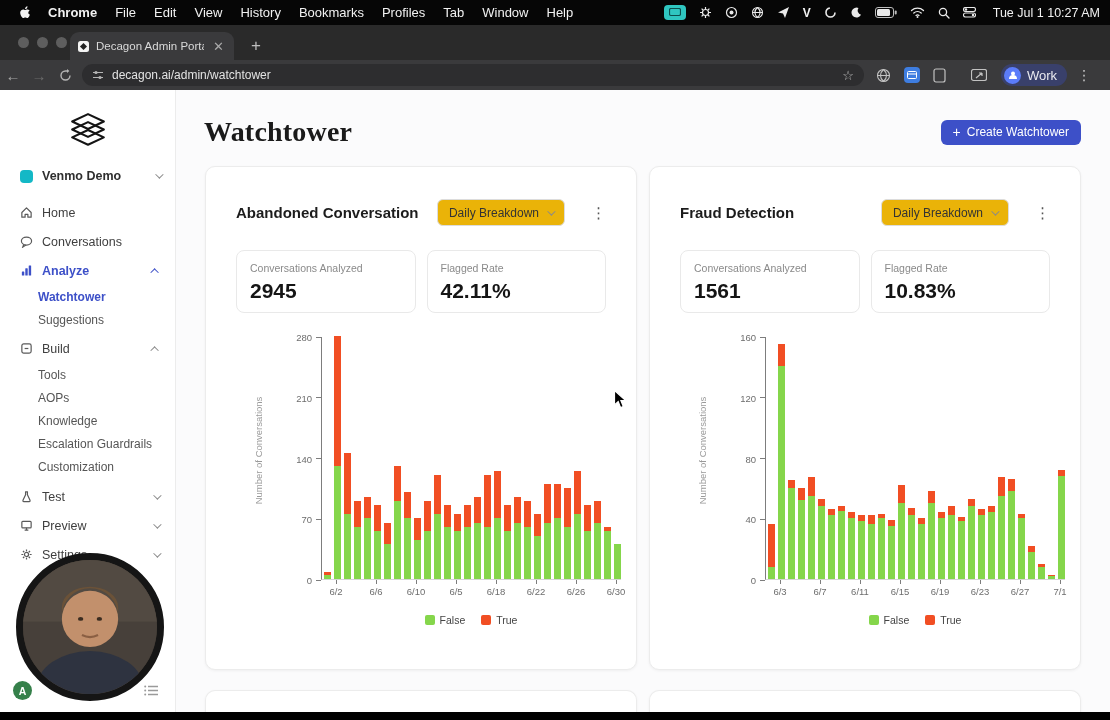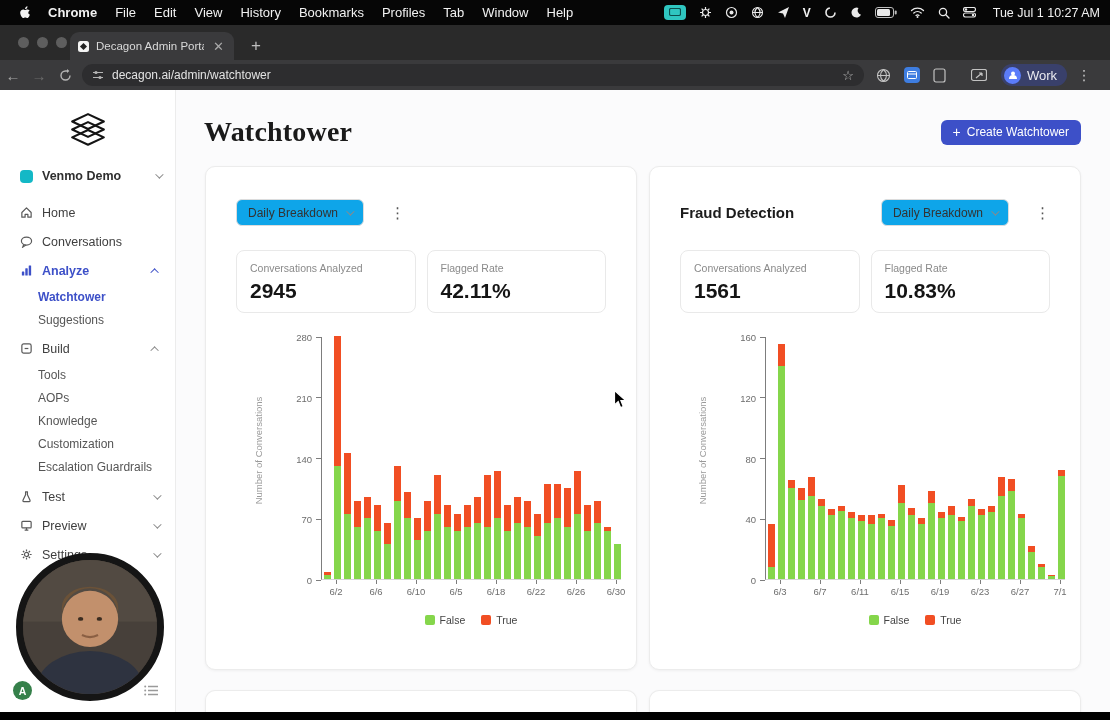--- a/index.html
+++ b/index.html
@@ -79,21 +79,21 @@
   .create-btn { background:#3d50c8; color:#fff; border:none; border-radius:6px; height:25px; padding:0 12px;
     font-size:12px; display:flex; align-items:center; gap:6px; font-family:"Liberation Sans", sans-serif; }
   .create-btn .plus { font-size:14px; line-height:1; }
 
   .cards-row { position:absolute; left:29px; top:76px; display:flex; gap:12px; }
   .card { width:432px; height:504px; background:#fff; border:1px solid #ececec; border-radius:10px;
     box-shadow:0 1px 3px rgba(0,0,0,0.05); padding:0 30px; position:relative; }
   .card-head { margin-top:32px; display:flex; align-items:center; }
   .card-title { font-size:15px; font-weight:bold; color:#1c1c1c; flex:1; }
   .breakdown { border:1px solid #dcdcdc; border-radius:6px; height:27px; padding:0 11px; display:flex; align-items:center; gap:8px;
-    font-size:12px; color:#333; background:#0ea5e9; }
+    font-size:12px; color:#333; background:#eab308; }
   .dots { color:#555; font-size:15px; margin-left:26px; letter-spacing:0; line-height:1; }
   .stats-row { margin-top:24px; display:flex; gap:11px; }
   .statbox { width:180px; height:63px; border:1px solid #e9e9e9; border-radius:8px; padding:11px 13px; }
   .stat-label { font-size:10.5px; color:#8a8a8a; }
   .stat-value { margin-top:5px; font-size:21px; font-weight:bold; color:#151515; }
 
   
   .chart { position:relative; height:305px; margin-top:14px; }
   .plot { position:absolute; left:85px; top:10px; width:300px; height:243px; border-left:1px solid #7d7d7d; border-bottom:1px solid #d6d6d6; }
   .bar { position:absolute; bottom:0; display:flex; flex-direction:column; justify-content:flex-end; }
@@ -368,24 +368,24 @@
         <div class="nav-sub">
             <span>Tools</span>
           </div>
         <div class="nav-sub">
             <span>AOPs</span>
           </div>
         <div class="nav-sub">
             <span>Knowledge</span>
           </div>
         <div class="nav-sub">
+            <span>Escalation Guardrails</span>
+          </div>
+        <div class="nav-sub">
             <span>Customization</span>
-          </div>
-        <div class="nav-sub">
-            <span>Escalation Guardrails</span>
           </div>
         <div class="gap4"></div>
         <div class="nav-row">
           <span>
               <svg width="13" height="13" viewBox="0 0 14 14">
                 <path d="M5.5 2h3M6 2v3.2L3.2 11a1 1 0 0 0 .9 1.5h5.8a1 1 0 0 0 .9-1.5L8 5.2V2" fill="none" stroke="#5a5a5a" stroke-width="1.3" stroke-linejoin="round"></path>
               </svg>
             </span>
           <span class="lbl">Test</span>
           <span class="chev down"></span>
@@ -447,20 +447,21 @@
         <button class="create-btn">
           <span class="plus">+</span>
           <span>Create Watchtower</span>
         </button>
       </div>
 
       <div class="cards-row">
 
         <div class="card">
           <div class="card-head">
+            <span class="card-title">Abandoned Conversation</span>
             <span class="breakdown">
               <span>Daily Breakdown</span>
               <span class="chev down"></span>
             </span>
             <span class="dots">⋮</span>
           </div>
           <div class="stats-row">
             <div class="statbox">
               <div class="stat-label">Conversations Analyzed</div>
               <div class="stat-value">2945</div>

